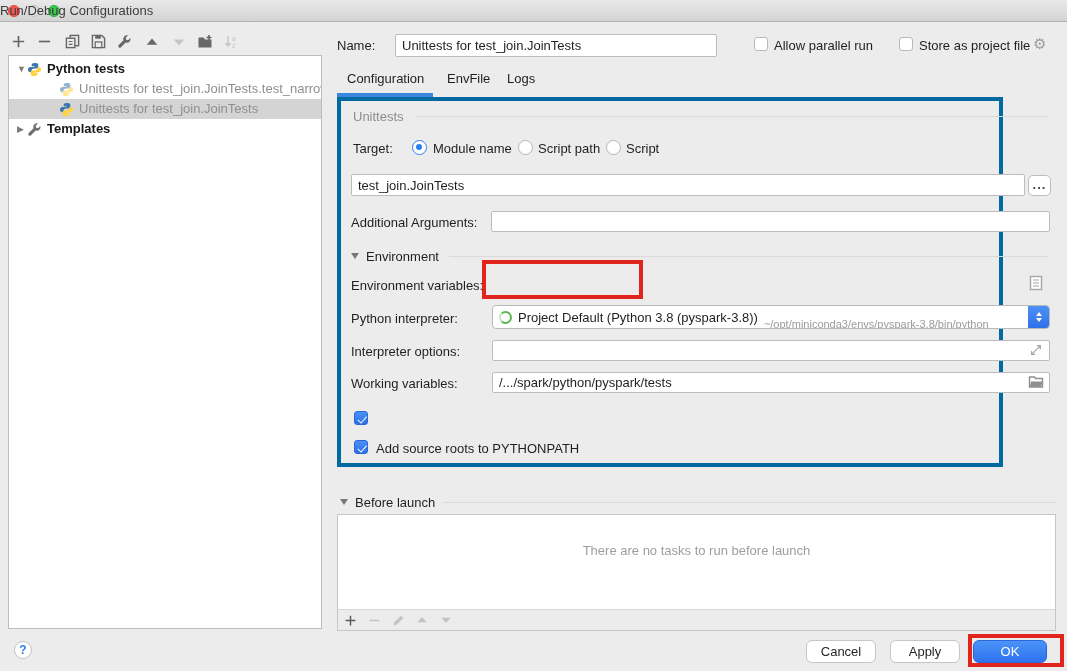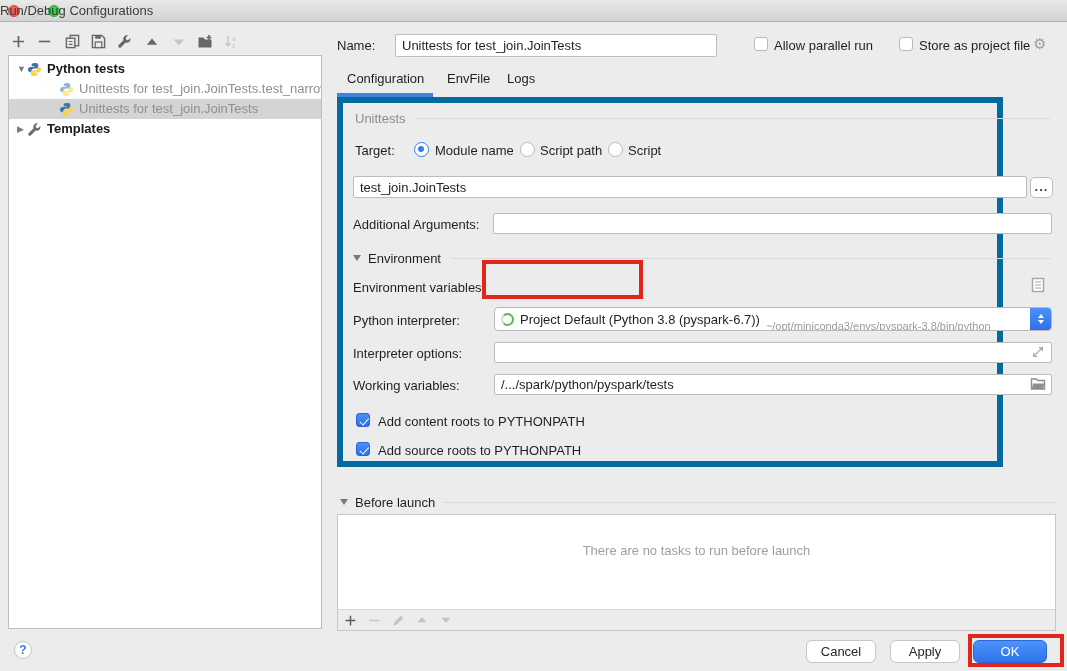--- a/index.html
+++ b/index.html
@@ -45,21 +45,21 @@
     border:solid #fff; border-width:0 1.6px 1.6px 0; transform:rotate(42deg); }
   .radio { position:absolute; width:15px; height:15px; border-radius:50%; background:#fff; border:1px solid #b6b6b6; }
   .radio.sel { border:1.8px solid #2e7ef0; }
   .radio.sel::after { content:""; position:absolute; left:2.8px; top:2.8px; width:6px; height:6px; border-radius:50%; background:#2e7ef0; }
 
   
   .tab { position:absolute; top:71px; color:#1f1f1f; }
   #tab-underline { position:absolute; left:337px; top:93px; width:96px; height:4px; background:#3c86dd; }
 
   
-  #cfg { position:absolute; left:337px; top:97px; width:666px; height:370px; border:6px solid #0369a1; }
+  #cfg { position:absolute; left:337px; top:97px; width:666px; height:370px; border:4px solid #0369a1; }
   .grp-line { position:absolute; height:1px; background:#d9d9d9; }
   .g-gray { color:#8c8c8c; }
   .tri { width:0; height:0; border-left:4px solid transparent; border-right:4px solid transparent; border-top:6px solid #787878; position:absolute; }
 
   .fieldbox { position:absolute; border:1px solid #b9b9b9; background:#fff; border-radius:2px; }
   .btn-dots { position:absolute; width:23px; height:21px; background:#fff; border:1px solid #bdbdbd; border-radius:5px;
     text-align:center; line-height:17px; color:#444; font-weight:bold; letter-spacing:1px; }
 
   
   #env-field { position:absolute; left:153px; top:171px; width:554px; height:22px; border:1px solid #7aa7d8; background:#fff;
@@ -239,21 +239,21 @@
     <div class="field-icon" style="left:688px; top:174px;">
       <svg width="14" height="16" viewBox="0 0 14 16">
           <rect x="1.5" y="1.5" width="11" height="13" fill="#fff" stroke="#a6a6a6" stroke-width="1.4"></rect>
           <path d="M4 5h6M4 8h6M4 11h6" stroke="#a6a6a6" stroke-width="1.2"></path>
         </svg>
     </div>
 
     <div class="lbl" style="left:10px; top:210px;">Python interpreter:</div>
     <div id="combo">
       <span class="conda-ring"></span>
-      <span class="ctext">Project Default (Python 3.8 (pyspark-6.7))</span>
+      <span class="ctext">Project Default (Python 3.8 (pyspark-3.8))</span>
       <span class="cpath">~/opt/miniconda3/envs/pyspark-3.8/bin/python</span>
       <div id="stepper">
         <div class="chev up"></div>
           <div class="chev dn"></div>
       </div>
     </div>
 
     <div class="lbl" style="left:10px; top:243px;">Interpreter options:</div>
     <input class="txt" style="left: 151px; top: 239px; width: 558px; height: 21px;" value="">
     <div class="field-icon" style="left:688px; top:242px;">
@@ -265,21 +265,20 @@
     <div class="lbl" style="left:10px; top:275px;">Working variables:</div>
     <input class="txt" style="left: 151px; top: 271px; width: 558px; height: 21px;" value="/.../spark/python/pyspark/tests">
     <div class="field-icon" style="left:687px; top:274px;">
       <svg width="16" height="14" viewBox="0 0 16 14">
           <path d="M1.5 2h5l1 1.5h7v8.5h-13z" fill="none" stroke="#8f8f8f" stroke-width="1.4"></path>
           <path d="M3 6.5h11.5L13 12H1.8z" fill="#8f8f8f"></path>
         </svg>
     </div>
 
     <div class="cb on" style="left:13px; top:310px;"></div>
-    <div class="lbl" style="left:35px; top:311px;">Add content roots to PYTHONPATH</div>
     <div class="cb on" style="left:13px; top:339px;"></div>
     <div class="lbl" style="left:35px; top:340px;">Add source roots to PYTHONPATH</div>
   </div>
 
   <div class="tri" style="left:340px; top:499px;"></div>
   <div class="lbl" style="left:355px; top:495px;">Before launch</div>
   <div class="grp-line" style="left:443px; top:502px; width:613px;"></div>
 
   <div id="bl-box">
     <div id="bl-empty">There are no tasks to run before launch</div>

